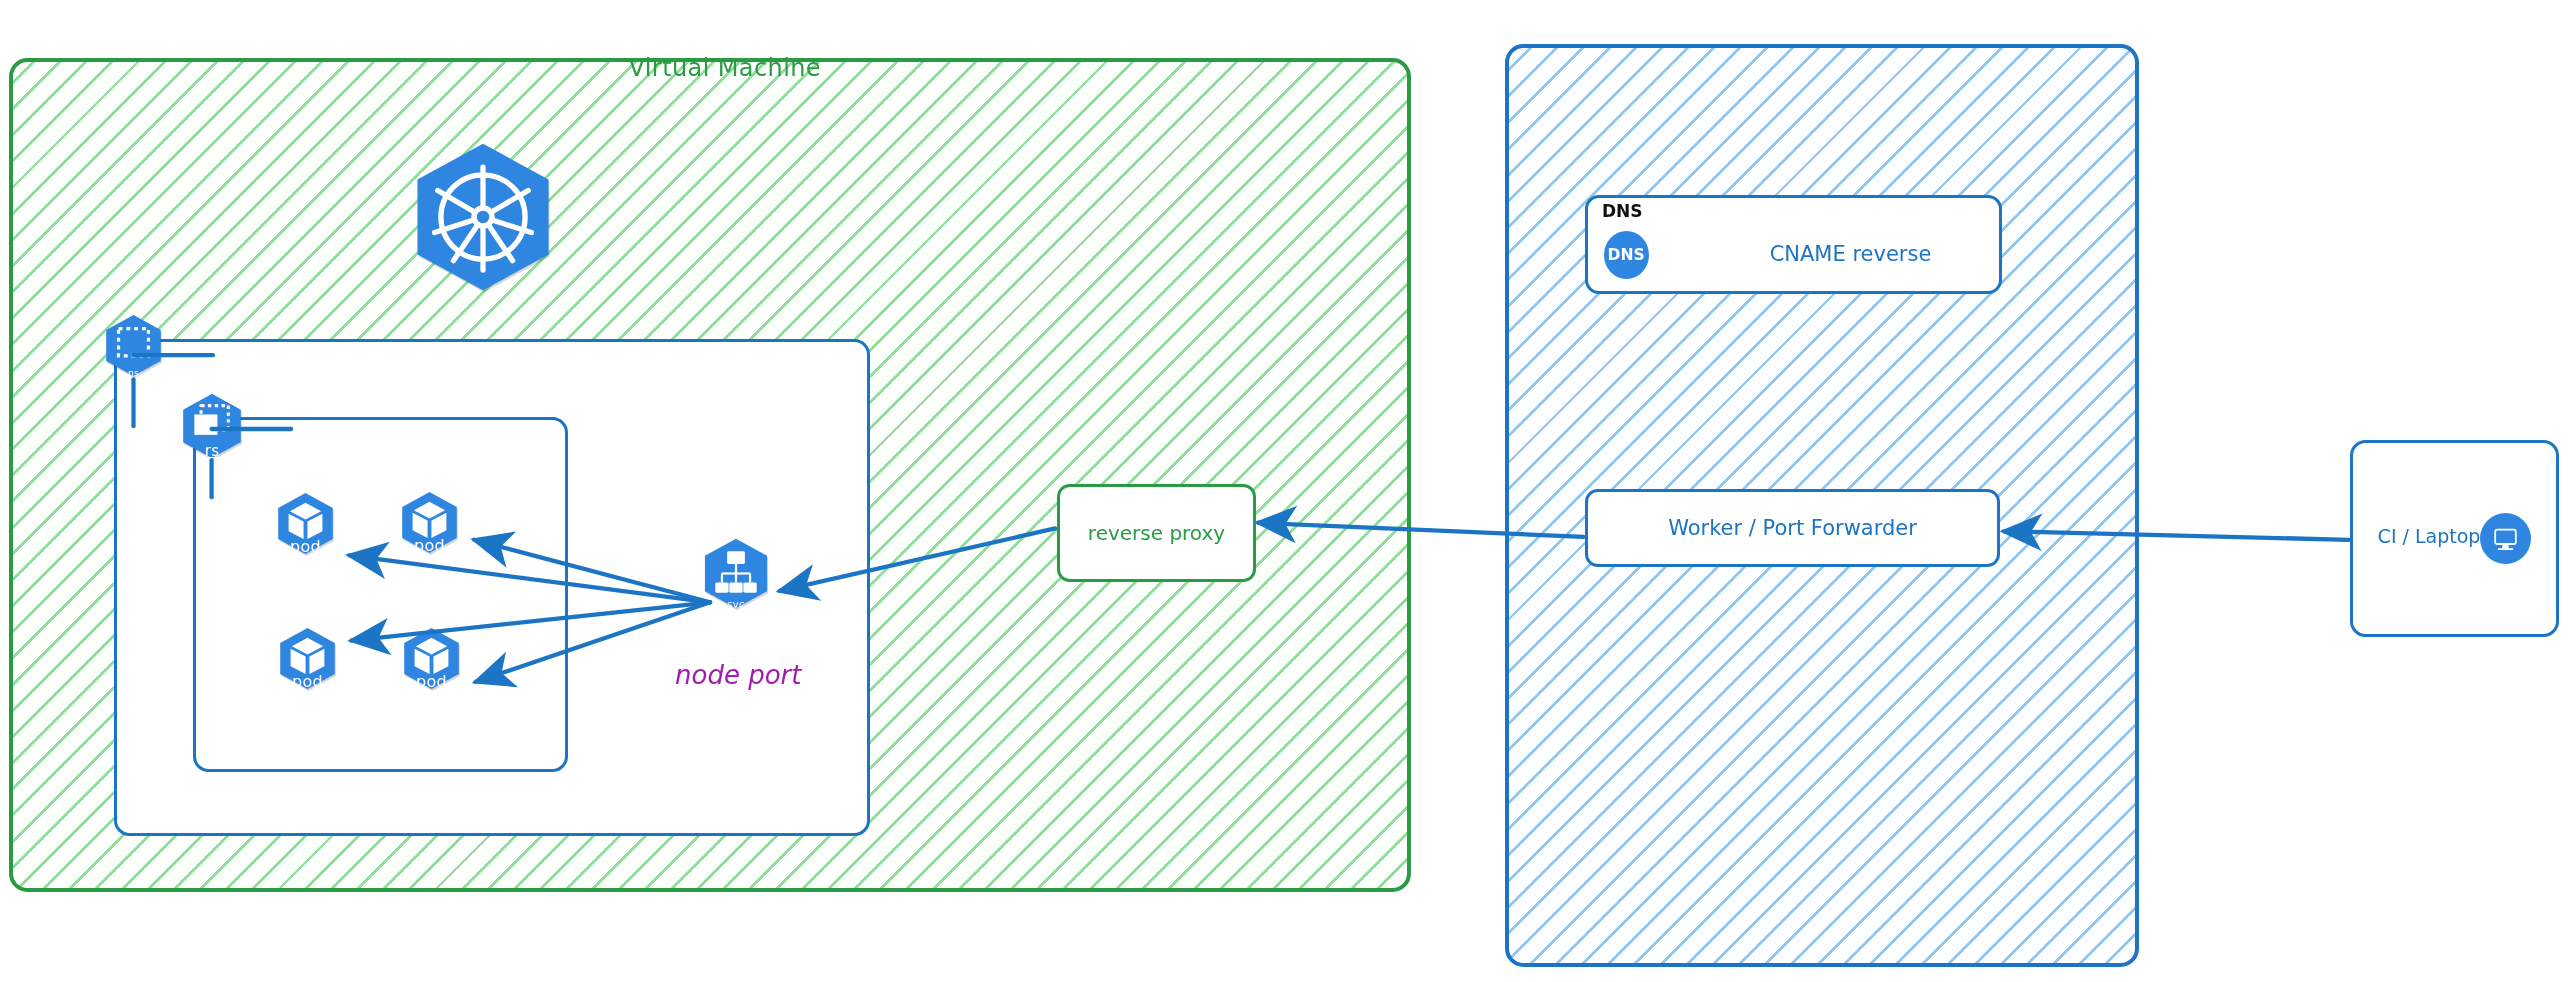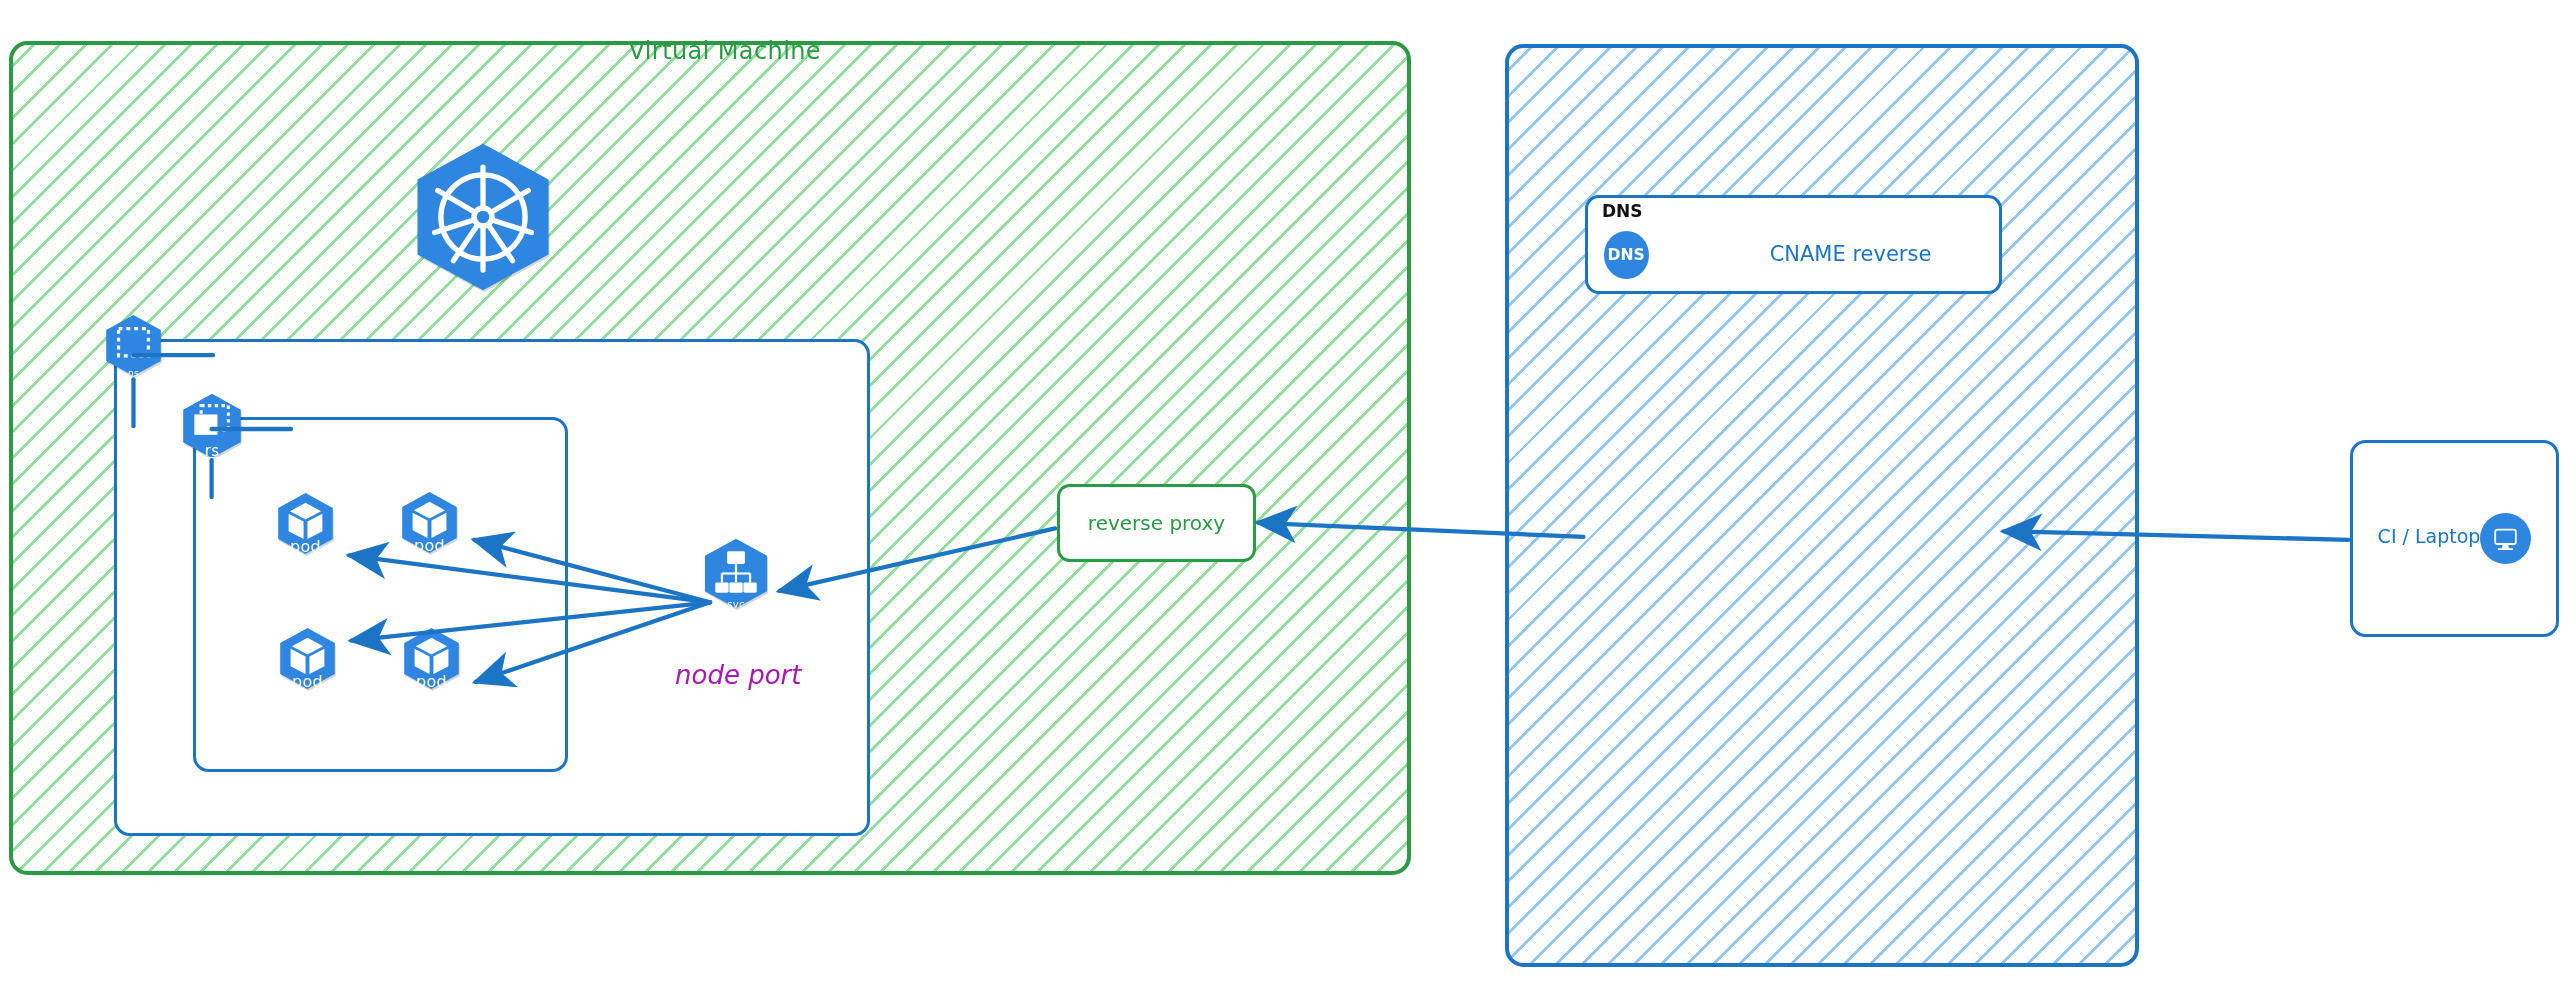--- a/index.html
+++ b/index.html
@@ -6,21 +6,21 @@
   body{
     font-family:"DejaVu Sans", sans-serif;
     width:2576px;height:983px;position:relative;overflow:hidden;
   }
   .stage{position:absolute;left:0;top:0;width:2576px;height:983px;}
 
   
   .group{position:absolute;box-sizing:border-box;}
 
   .vm-box{
-    left:8.5px;top:41px;width:1402px;height:834px;
+    left:8.5px;top:58px;width:1402px;height:834px;
     border:4.3px solid #2a9a45;border-radius:18.5px;
     background-color:#fdfffd;
     background-image:repeating-linear-gradient(
         -45deg,
         rgba(126,217,140,.85) 0px, rgba(126,217,140,.85) 2.8px,
         rgba(255,255,255,0) 2.8px, rgba(255,255,255,0) 18.5px);
   }
   .ext-box{
     left:1505px;top:44px;width:634px;height:923px;
     border:4.3px solid #1c74c4;border-radius:18.5px;
@@ -82,21 +82,21 @@
   .rbox{
     position:absolute;box-sizing:border-box;background:#ffffff;
     display:flex;align-items:center;justify-content:center;
     border-radius:12.8px;
   }
   .rbox .rtext{
     font-family:"DejaVu Sans", sans-serif;white-space:nowrap;
   }
 
   .revproxy{
-    left:1057px;top:484px;width:199px;height:78px;
+    left:1057px;top:484px;width:199px;height:98px;
     border:3.6px solid #2a9a45;
   }
   .revproxy .rtext{color:#2a9a45;font-size:20px;}
 
   .worker{
     left:1585px;top:489px;width:415px;height:78px;
     border:3.6px solid #1c74c4;
   }
   .worker .rtext{color:#1c74c4;font-size:21px;}
 
@@ -262,20 +262,23 @@
   <div class="rbox revproxy">
     <span class="rtext">reverse proxy</span>
   </div>
 
   <div class="rbox dnsbox">
     <span class="dns-tag">DNS</span>
     <span class="dns-badge">DNS</span>
     <span class="cname">CNAME reverse</span>
   </div>
 
+  <div class="rbox worker">
+    <span class="rtext">Worker / Port Forwarder</span>
+  </div>
 
   <div class="rbox ci">
     <span class="rtext">CI / Laptop</span>
     <span class="monitor-badge">
       <svg viewBox="0 0 48 48" width="33" height="33" aria-hidden="true">
         <rect x="9" y="11" width="30" height="21" rx="3" fill="none" stroke="#ffffff" stroke-width="2.6"></rect>
         <path d="M20 32 L19 39 L29 39 L28 32 Z" fill="#ffffff"></path>
         <line x1="14" y1="39.5" x2="34" y2="39.5" stroke="#ffffff" stroke-width="2.6" stroke-linecap="round"></line>
       </svg>
     </span>

